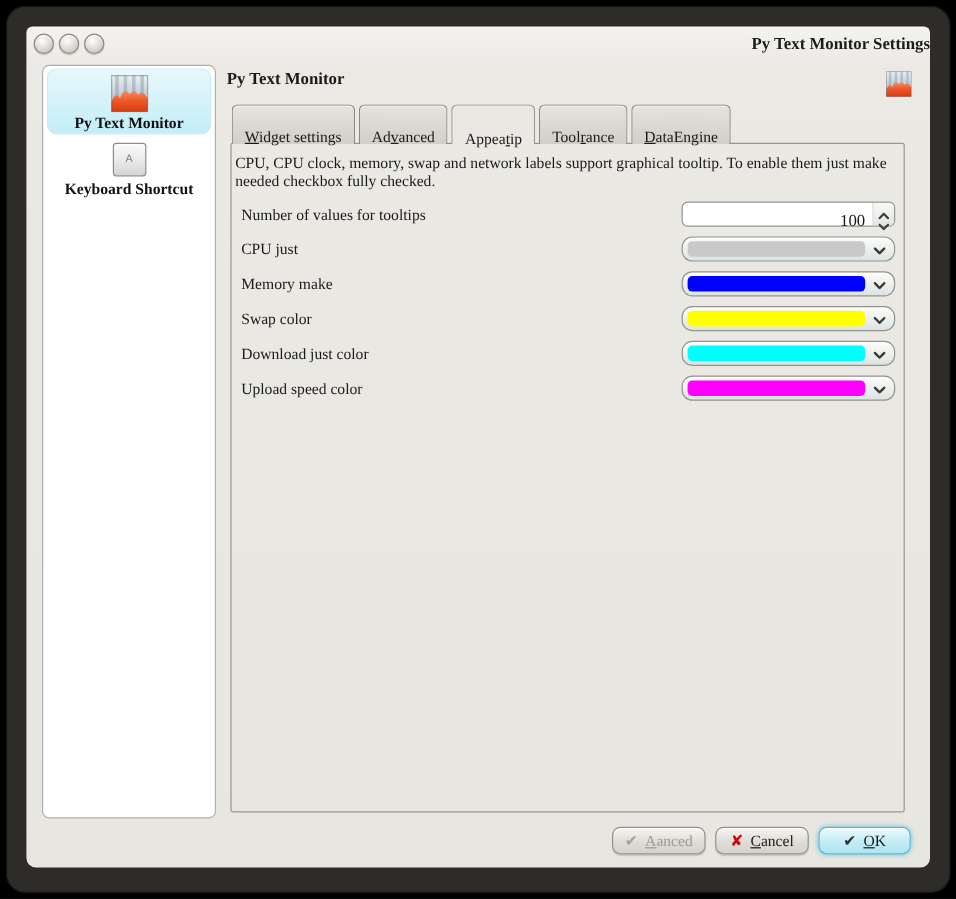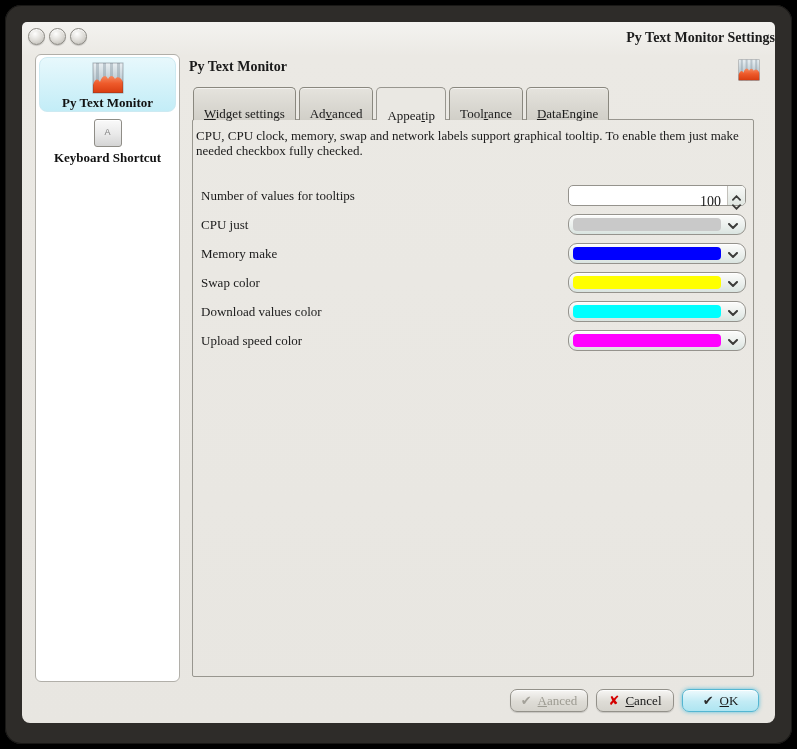--- a/index.html
+++ b/index.html
@@ -76,21 +76,21 @@
     background:#eae8e3;
     border-color:#98968f;
     box-shadow:none;
   }
   .accel { text-decoration:underline; }
   .tab-frame {
     position:absolute; left:170px; top:97px; width:562px; height:558px;
     border:1px solid #98968f; border-radius:2px; z-index:1;
   }
   .desc { padding:8px 3px 0; font-size:13px; line-height:15px; }
-  .rows { margin:27px 7px 0 8px; }
+  .rows { margin:10px 7px 0 8px; }
   .row { display:flex; align-items:center; height:21px; margin-bottom:8px; }
   .row-label { font-size:13px; }
   .control { margin-left:auto; width:178px; height:21px; position:relative; }
   
   .spinbox { background:#fff; border:1px solid #95938d; border-radius:5px; }
   .spin-input {
     position:absolute; left:4px; top:1px; width:148px; height:29px;
     border:none; outline:none; background:transparent;
     font-family:"Liberation Serif","DejaVu Serif",serif;
     font-size:14px; text-align:right; color:#1a1a1a;
@@ -256,21 +256,21 @@
         <span class="row-label">Swap color</span>
         <div class="control combo">
           <div class="swatch" style="background: rgb(255, 255, 0);"></div>
           <svg class="combo-arrow" width="10" height="6" viewBox="0 0 10 6">
               <path d="M1,1 L5,5 L9,1" fill="none" stroke="#3c3c3a" stroke-width="2" stroke-linecap="round"></path>
             </svg>
         </div>
       </div>
 
       <div class="row">
-        <span class="row-label">Download values color</span>
+        <span class="row-label">Download just color</span>
         <div class="control combo">
           <div class="swatch" style="background: rgb(0, 255, 255);"></div>
           <svg class="combo-arrow" width="10" height="6" viewBox="0 0 10 6">
               <path d="M1,1 L5,5 L9,1" fill="none" stroke="#3c3c3a" stroke-width="2" stroke-linecap="round"></path>
             </svg>
         </div>
       </div>
 
       <div class="row">
         <span class="row-label">Upload speed color</span>

